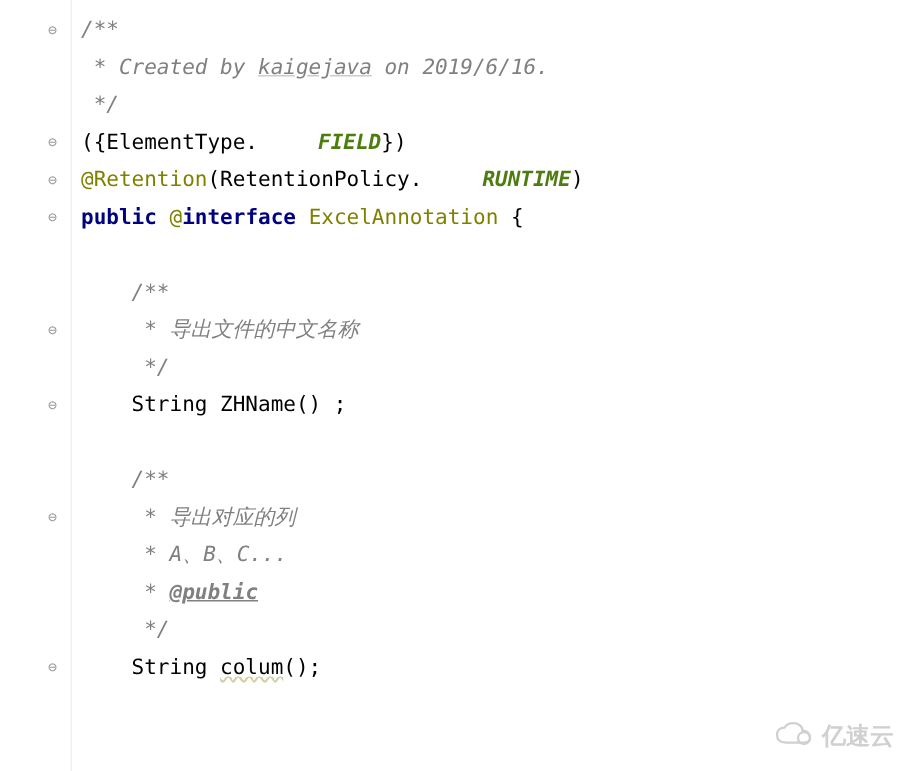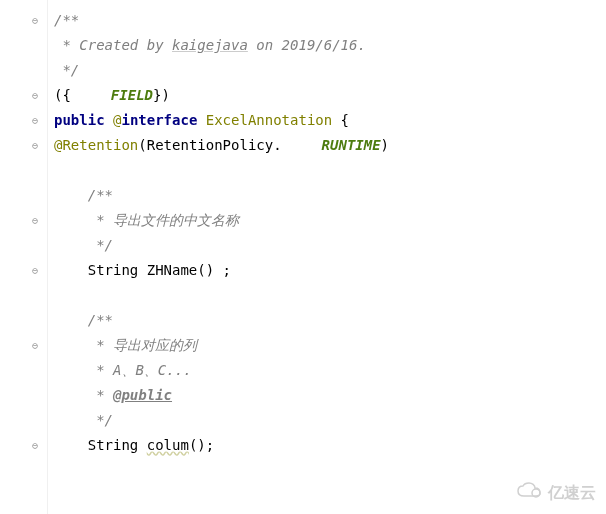--- a/index.html
+++ b/index.html
@@ -99,21 +99,21 @@
     }
     .watermark {
       position: absolute;
       bottom: 10px;
       right: 10px;
       color: #d0d0d0;
       font-family: sans-serif;
       font-size: 16px;
       font-weight: bold;
       display: flex;
-      align-items: flex-end;
+      align-items: flex-start;
       gap: 4px;
     }
     .watermark-icon {
       display: inline-block;
     }
   </style>
 </head>
 <body>
 
 <div class="editor">
@@ -151,23 +151,23 @@
     <div class="gutter-row"></div>
     <div class="gutter-row">
         <span class="fold-icon">⊖</span>
       </div>
     <div class="gutter-row"></div>
   </div>
   <div class="code-area">
     <div class="code-line"><span class="comment">/**</span></div>
     <div class="code-line"><span class="comment"> * Created by </span><span class="link-text">kaigejava</span><span class="comment"> on 2019/6/16.</span></div>
     <div class="code-line"><span class="comment"> */</span></div>
-    <div class="code-line"><span class="plain">({</span><span class="field-ref">FIELD</span><span class="plain">})</span></div>
+    <div class="code-line"><span class="plain">({</span><span class="plain">ElementType.</span><span class="field-ref">FIELD</span><span class="plain">})</span></div>
+    <div class="code-line"><span class="annotation">@Retention</span><span class="plain">(</span><span class="plain">RetentionPolicy.</span><span class="field-ref">RUNTIME</span><span class="plain">)</span></div>
     <div class="code-line"><span class="keyword">public </span><span class="annotation">@</span><span class="keyword">interface </span><span class="interface-name">ExcelAnnotation</span><span class="plain"> {</span></div>
-    <div class="code-line"><span class="annotation">@Retention</span><span class="plain">(</span><span class="plain">RetentionPolicy.</span><span class="field-ref">RUNTIME</span><span class="plain">)</span></div>
     <div class="code-line"></div>
     <div class="code-line"><span class="comment">    /**</span></div>
     <div class="code-line"><span class="comment">     * 导出文件的中文名称</span></div>
     <div class="code-line"><span class="comment">     */</span></div>
     <div class="code-line"><span class="plain">    String </span><span class="method-name">ZHName</span><span class="plain">() ;</span></div>
     <div class="code-line"></div>
     <div class="code-line"><span class="comment">    /**</span></div>
     <div class="code-line"><span class="comment">     * 导出对应的列</span></div>
     <div class="code-line"><span class="comment">     * A、B、C...</span></div>
     <div class="code-line"><span class="comment">     * </span><span class="tag-link">@public</span></div>

